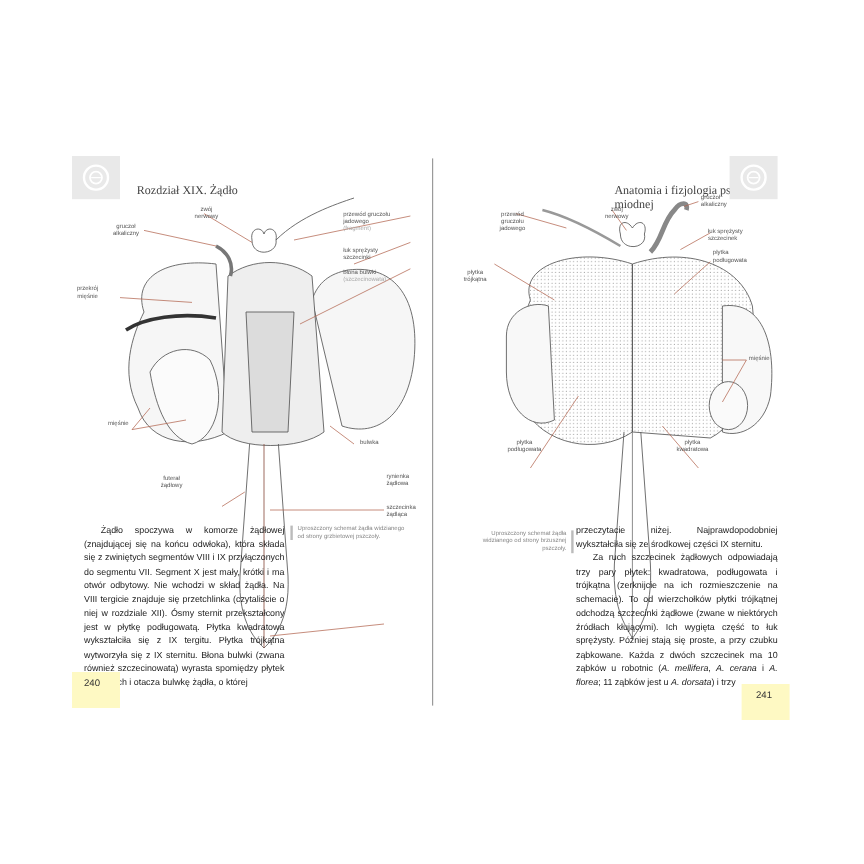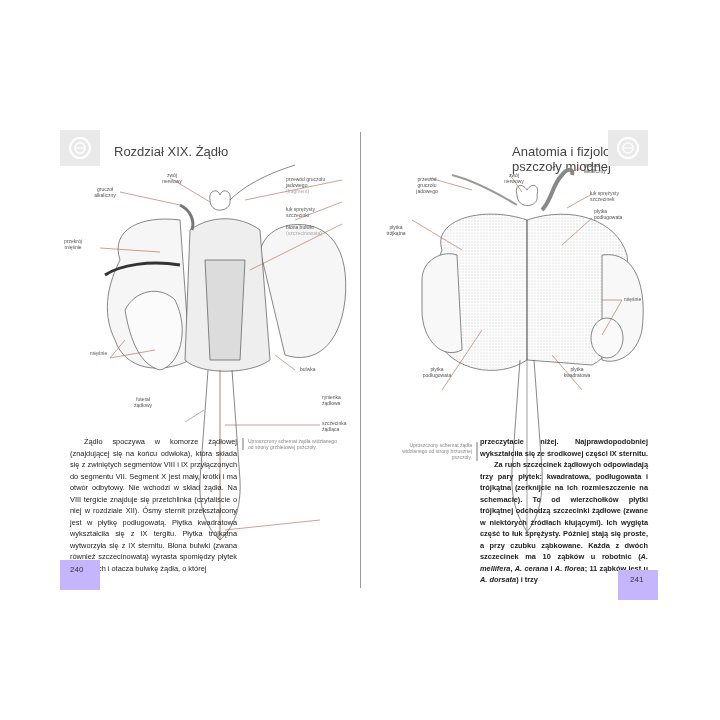--- a/index.html
+++ b/index.html
@@ -6,33 +6,33 @@
   body { width:720px; height:720px; background:#ffffff; position:relative; overflow:hidden;
          font-family:"Liberation Sans", sans-serif; color:#222; }
   .spread { position:absolute; left:0; top:0; width:720px; height:720px; }
   .spine { position:absolute; left:360px; top:132px; width:1px; height:456px; background:#9a9a9a; }
   .page { position:absolute; top:120px; width:300px; height:470px; }
   .page.left { left:60px; }
   .page.right { left:362px; }
 
   .badge { position:absolute; width:40px; height:36px; background:#e9e9e9; }
   .badge svg { position:absolute; left:8px; top:6px; }
-  .running-head { position:absolute; font-family:Liberation Sans, sans-serif;
-                  font-size:13px; color:#444; letter-spacing:0; }
+  .running-head { position:absolute; font-family:Liberation Serif, serif;
+                  font-size:10px; color:#444; letter-spacing:0;margin-top:10px; }
 
   .figure { position:absolute; }
   .label { position:absolute; font-size:5px; line-height:6px; color:#555; }
   .label .sub { color:#aaa; }
 
   .body-text { position:absolute; font-size:7.4px; line-height:11.5px; color:#222; text-align:justify; }
   .body-text p { margin:0; }
   .body-text p.indent { text-indent:14px; }
   .caption { position:absolute; font-size:5px; line-height:6.2px; color:#888; border-left:2px solid #bbb; padding-left:4px; }
   .caption.right-aligned { border-left:none; border-right:2px solid #bbb; padding-left:0; padding-right:4px; text-align:right; }
-  .folio { position:absolute; width:40px; height:30px; background:#c4b5fd; font-size:8px; color:#333; }
+  .folio { position:absolute; width:40px; height:30px; background:#fef9c3; font-size:8px; color:#333; }
   .folio span { position:absolute; top:5px; }
   em { font-style:italic; }
 </style>
 </head>
 <body>
 
 <div class="spread">
   <div class="spine"></div>
 
   <div class="page left">
@@ -158,21 +158,21 @@
     <div class="label" style="left:222px;top:42px;width:30px;">gruczoł alkaliczny</div>
     <div class="label" style="left:228px;top:70px;width:42px;">łuk sprężysty szczecinek</div>
     <div class="label" style="left:20px;top:104px;width:28px;text-align:center;">płytka trójkątna</div>
     <div class="label" style="left:232px;top:88px;width:34px;">płytka podługowata</div>
     <div class="label" style="left:262px;top:176px;">mięśnie</div>
     <div class="label" style="left:60px;top:246px;width:30px;text-align:center;">płytka podługowata</div>
     <div class="label" style="left:198px;top:246px;width:34px;text-align:center;">płytka kwadratowa</div>
 
     <div class="caption right-aligned" style="left:30px;top:322px;width:80px;">Uproszczony schemat żądła widzianego od strony brzusznej pszczoły.</div>
 
-    <div class="body-text" style="left:118px;top:316px;width:168px;font-weight:bold;">
+    <div class="body-text" style="left:118px;top:316px;width:168px;">
       <p>przeczytacie niżej. Najprawdopodobniej wykształciła się ze środkowej części IX sternitu.</p>
       <p class="indent"><span>Za ruch szczecinek żądłowych odpowiadają trzy pary płytek: kwadratowa, podługowata i trójkątna (zerknijcie na ich rozmieszczenie na schemacie). To od wierzchołków płytki trójkątnej odchodzą szczecinki żądłowe (zwane w niektórych źródłach kłującymi). Ich wygięta część to łuk sprężysty. Później stają się proste, a przy czubku ząbkowane. Każda z dwóch szczecinek ma 10 ząbków u robotnic (</span><em>A. mellifera</em><span>, </span><em>A. cerana</em><span> i </span><em>A. florea</em><span>; 11 ząbków jest u </span><em>A. dorsata</em><span>) i trzy</span></p>
     </div>
 
     <div class="folio" style="left:256px;top:440px;margin-top:10px;">
       <span style="left:12px;">241</span>
     </div>
   </div>
 </div>
 

